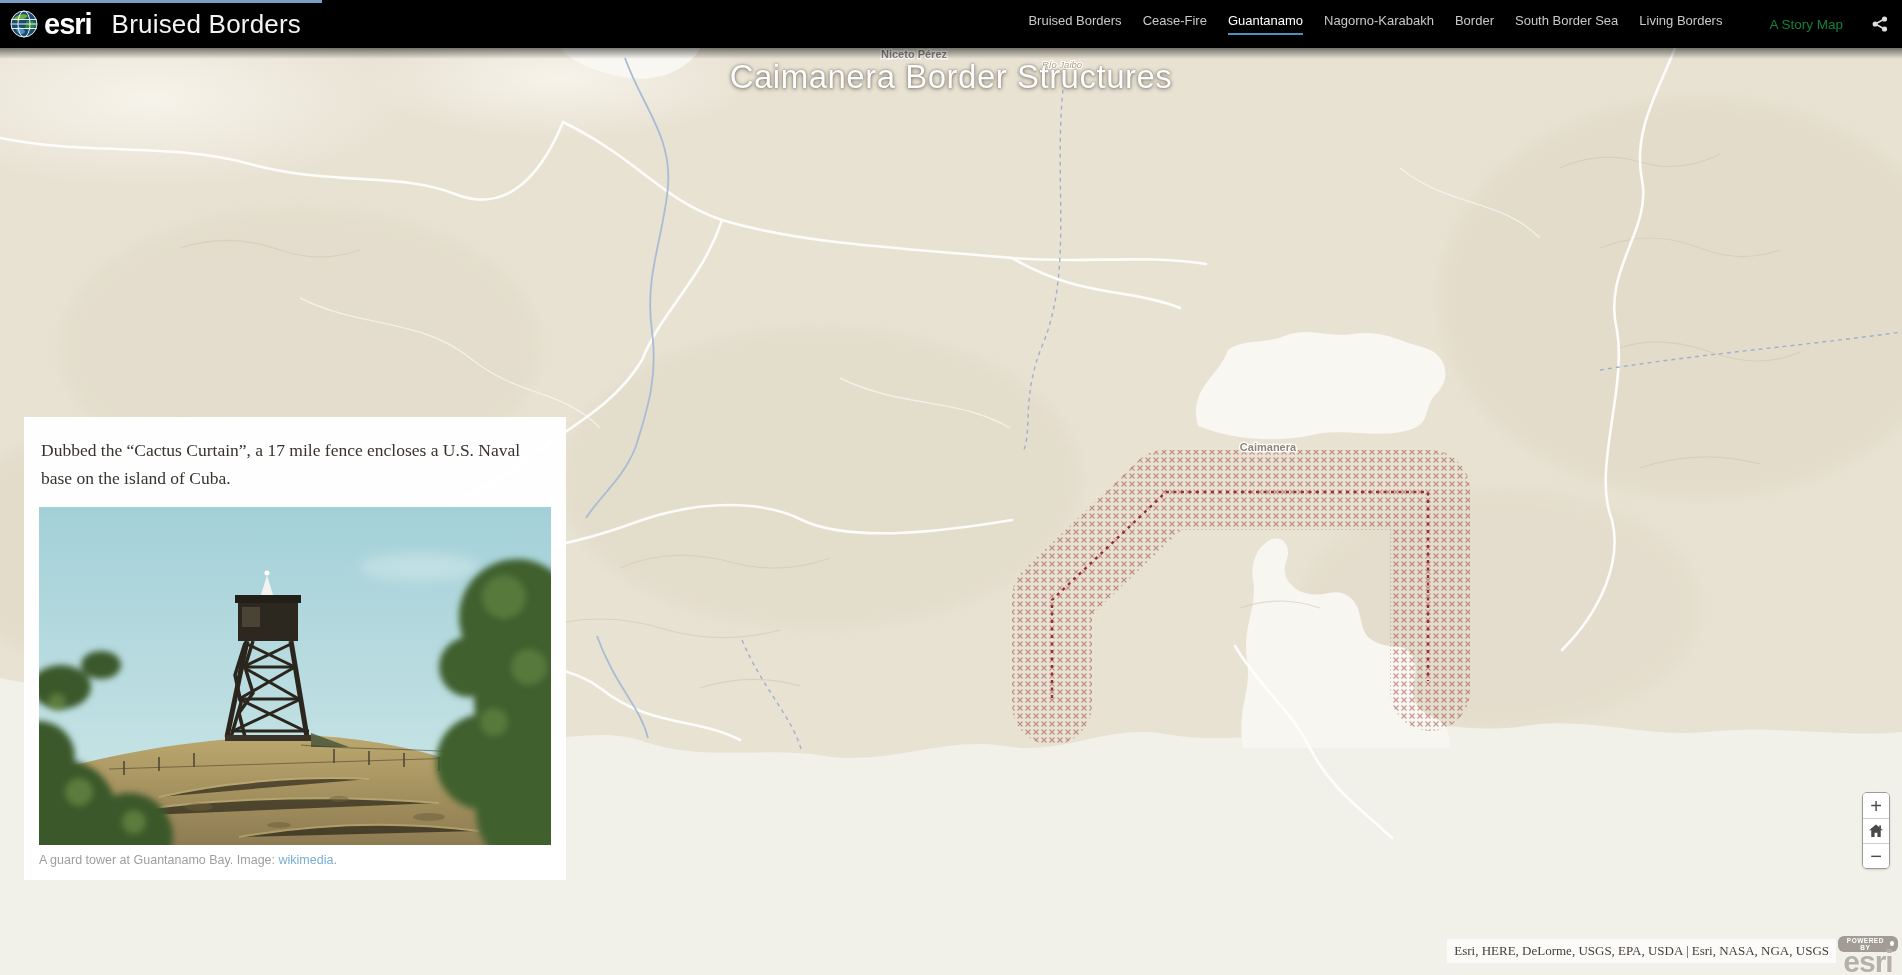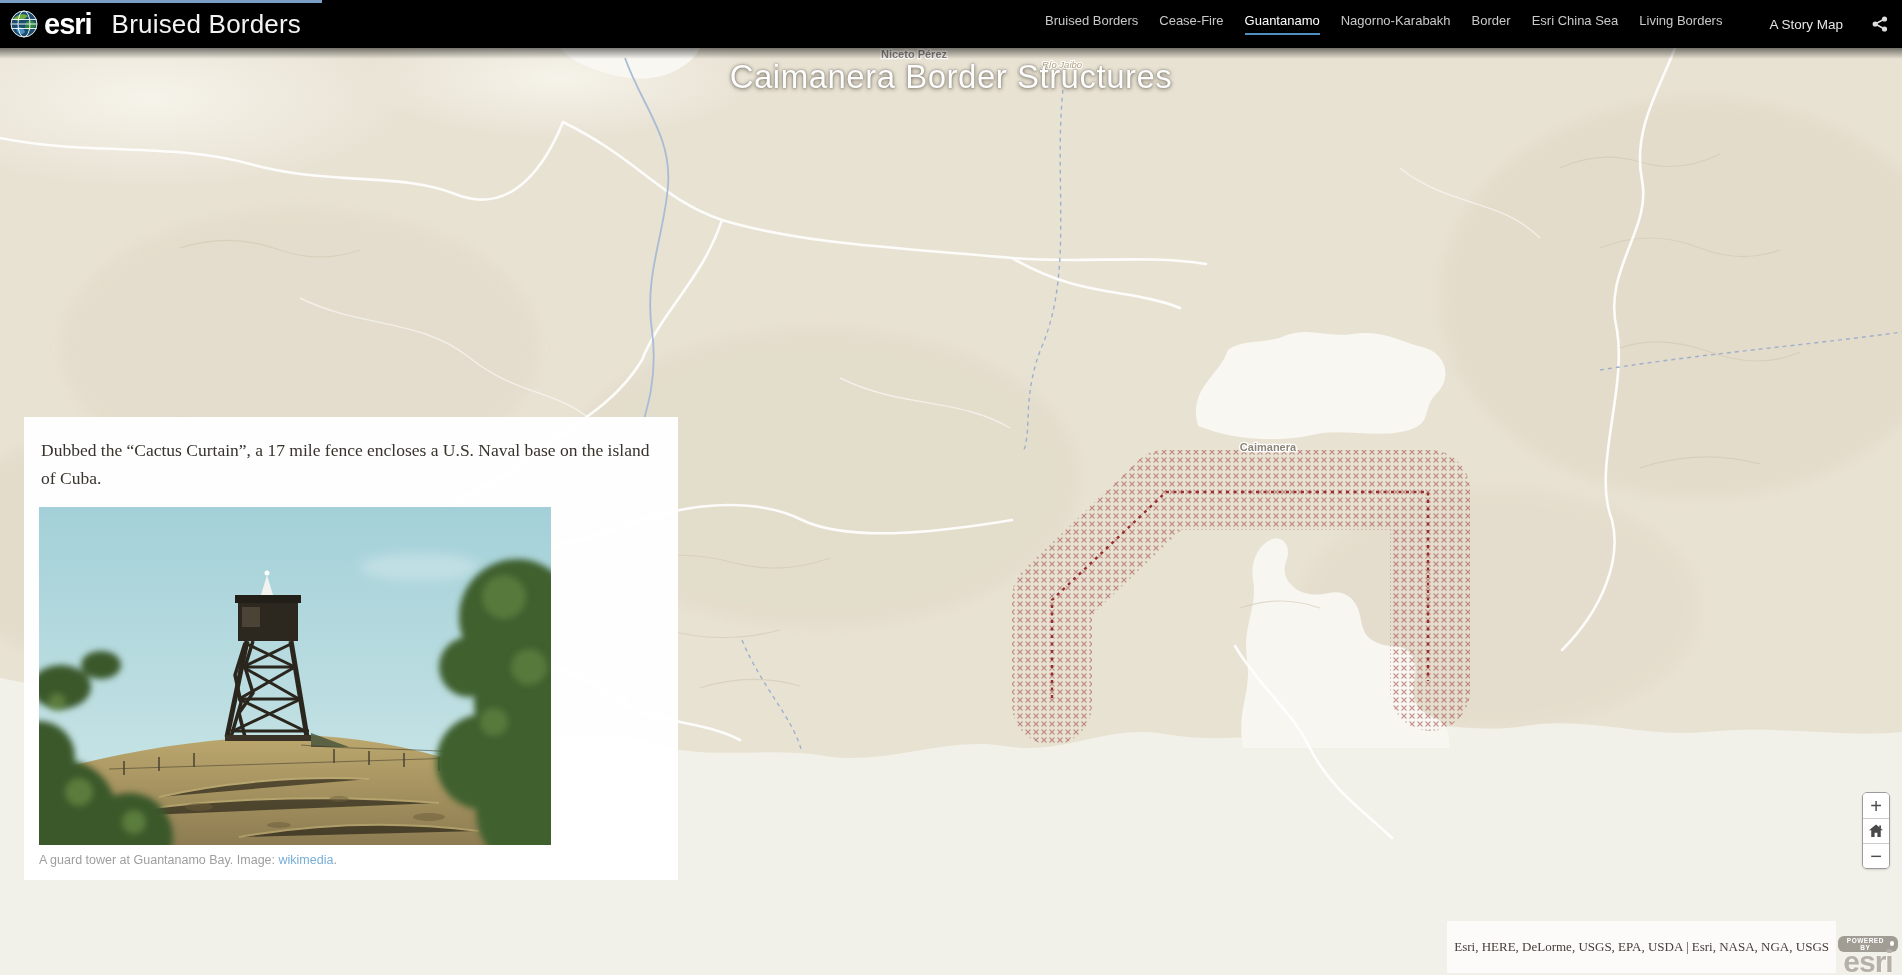--- a/index.html
+++ b/index.html
@@ -9,50 +9,50 @@
   
   .header{position:absolute;top:0;left:0;width:1902px;height:48px;background:#000;z-index:40;
           display:flex;align-items:center;}
   .loadbar{position:absolute;top:0;left:0;width:322px;height:3px;background:#7b9fc4;z-index:50;}
   .brand{display:flex;align-items:center;margin-left:10px;}
   .brand-esri{color:#fff;font-size:29px;font-weight:bold;letter-spacing:-1px;margin-left:6px;}
   .app-title{color:#f3f3f3;font-size:26px;font-weight:300;margin-left:20px;letter-spacing:.2px;}
   .nav{margin-left:auto;display:flex;align-items:center;gap:21px;padding-right:14px;}
   .nav a{color:#c9c9c9;font-size:13px;text-decoration:none;padding-bottom:5px;border-bottom:2px solid transparent;cursor:pointer;}
   .nav a.active{color:#fff;border-bottom-color:#4e8fc0;}
-  .storymap{color:#e5e5e5;font-size:13.5px;margin-left:26px;padding-bottom:0;}
+  .storymap{color:#15803d;font-size:13.5px;margin-left:26px;padding-bottom:0;}
   .share-icon{margin-left:8px;display:inline-flex;}
   .head-shadow{position:absolute;top:48px;left:0;width:1902px;height:11px;z-index:30;
                background:linear-gradient(to bottom,rgba(0,0,0,.5),rgba(0,0,0,0));pointer-events:none;}
 
   
   .map{position:absolute;top:48px;left:0;width:1902px;height:927px;background:#e8e2d3;overflow:hidden;cursor:grab;}
   .map svg.base{position:absolute;top:0;left:0;}
   .map-title{position:absolute;top:10px;left:50%;transform:translateX(-50%);
              font-size:33px;font-weight:300;color:#fdfdfd;letter-spacing:.5px;white-space:nowrap;
              text-shadow:0 1px 4px rgba(110,104,92,.95),0 0 2px rgba(110,104,92,.7);z-index:5;}
 
   
-  .card{position:absolute;left:24px;top:417px;width:654px;background:rgba(255,255,255,.97);z-index:10;
+  .card{position:absolute;left:24px;top:417px;width:542px;background:rgba(255,255,255,.97);z-index:10;
         padding:17px 15px 13px 15px;box-sizing:border-box;}
   .card p{margin:2px 2px 0 2px;font-family:"Liberation Serif",serif;font-size:17.5px;line-height:1.6;
           color:#38332c;}
   .photo{display:block;width:512px;height:338px;margin-top:15px;}
   .caption{margin-top:8px;text-align:left;font-size:12.5px;color:#9e9e9e;}
   .caption a{color:#77aed6;text-decoration:none;cursor:pointer;}
 
   
   .zoomctl{position:absolute;right:12px;top:792px;width:26px;background:#fff;border:1px solid #9b9b9b;
            border-radius:5px;z-index:12;box-shadow:0 1px 2px rgba(0,0,0,.15);overflow:hidden;}
   .zoomctl .zbtn{width:26px;height:25px;display:flex;align-items:center;justify-content:center;
                  color:#4c4c4c;font-size:20px;line-height:1;cursor:pointer;background:#fff;border:none;}
   .zoomctl .zbtn + .zbtn{border-top:1px solid #ccc;}
 
   
-  .attrib{position:absolute;bottom:2px;right:66px;height:20px;line-height:20px;padding:16px 7px;
+  .attrib{position:absolute;bottom:12px;right:66px;height:20px;line-height:20px;padding:2px 7px;
           background:rgba(255,255,255,.72);font-family:"Liberation Serif",serif;font-size:13px;
           color:#45403a;z-index:12;white-space:nowrap;}
   .powered{position:absolute;right:4px;bottom:1px;z-index:12;width:60px;text-align:center;}
   .powered .pb-badge{display:inline-flex;align-items:center;background:#a19d95;border-radius:6px;
                      padding:1px 4px 1px 6px;margin-bottom:-3px;}
   .powered .pb-text{color:#fff;font-size:6.5px;font-weight:bold;letter-spacing:.5px;}
   .powered .pb-dot{width:5px;height:5px;border-radius:50%;background:#fff;margin-left:3px;}
   .powered .pb-brand{color:#b5b1a8;font-size:30px;font-weight:bold;letter-spacing:-1px;line-height:.85;
                      text-shadow:0 0 2px rgba(255,255,255,.6);}
 </style>
@@ -173,21 +173,21 @@
       <span class="brand-esri">esri</span>
     </div>
     <div class="app-title">Bruised Borders</div>
 
     <nav class="nav">
       <a>Bruised Borders</a>
       <a>Cease-Fire</a>
       <a class="active">Guantanamo</a>
       <a>Nagorno-Karabakh</a>
       <a>Border</a>
-      <a>Esri China Sea</a>
+      <a>South Border Sea</a>
       <a>Living Borders</a>
       <span class="storymap">A Story Map</span>
       <span class="share-icon">
         <svg width="16" height="16" viewBox="0 0 16 16">
           <g fill="#ddd">
             <circle cx="12.5" cy="3" r="2.6"></circle>
               <circle cx="3.2" cy="8" r="2.6"></circle>
               <circle cx="12.5" cy="13" r="2.6"></circle>
           </g>
           <g stroke="#ddd" stroke-width="1.6">

